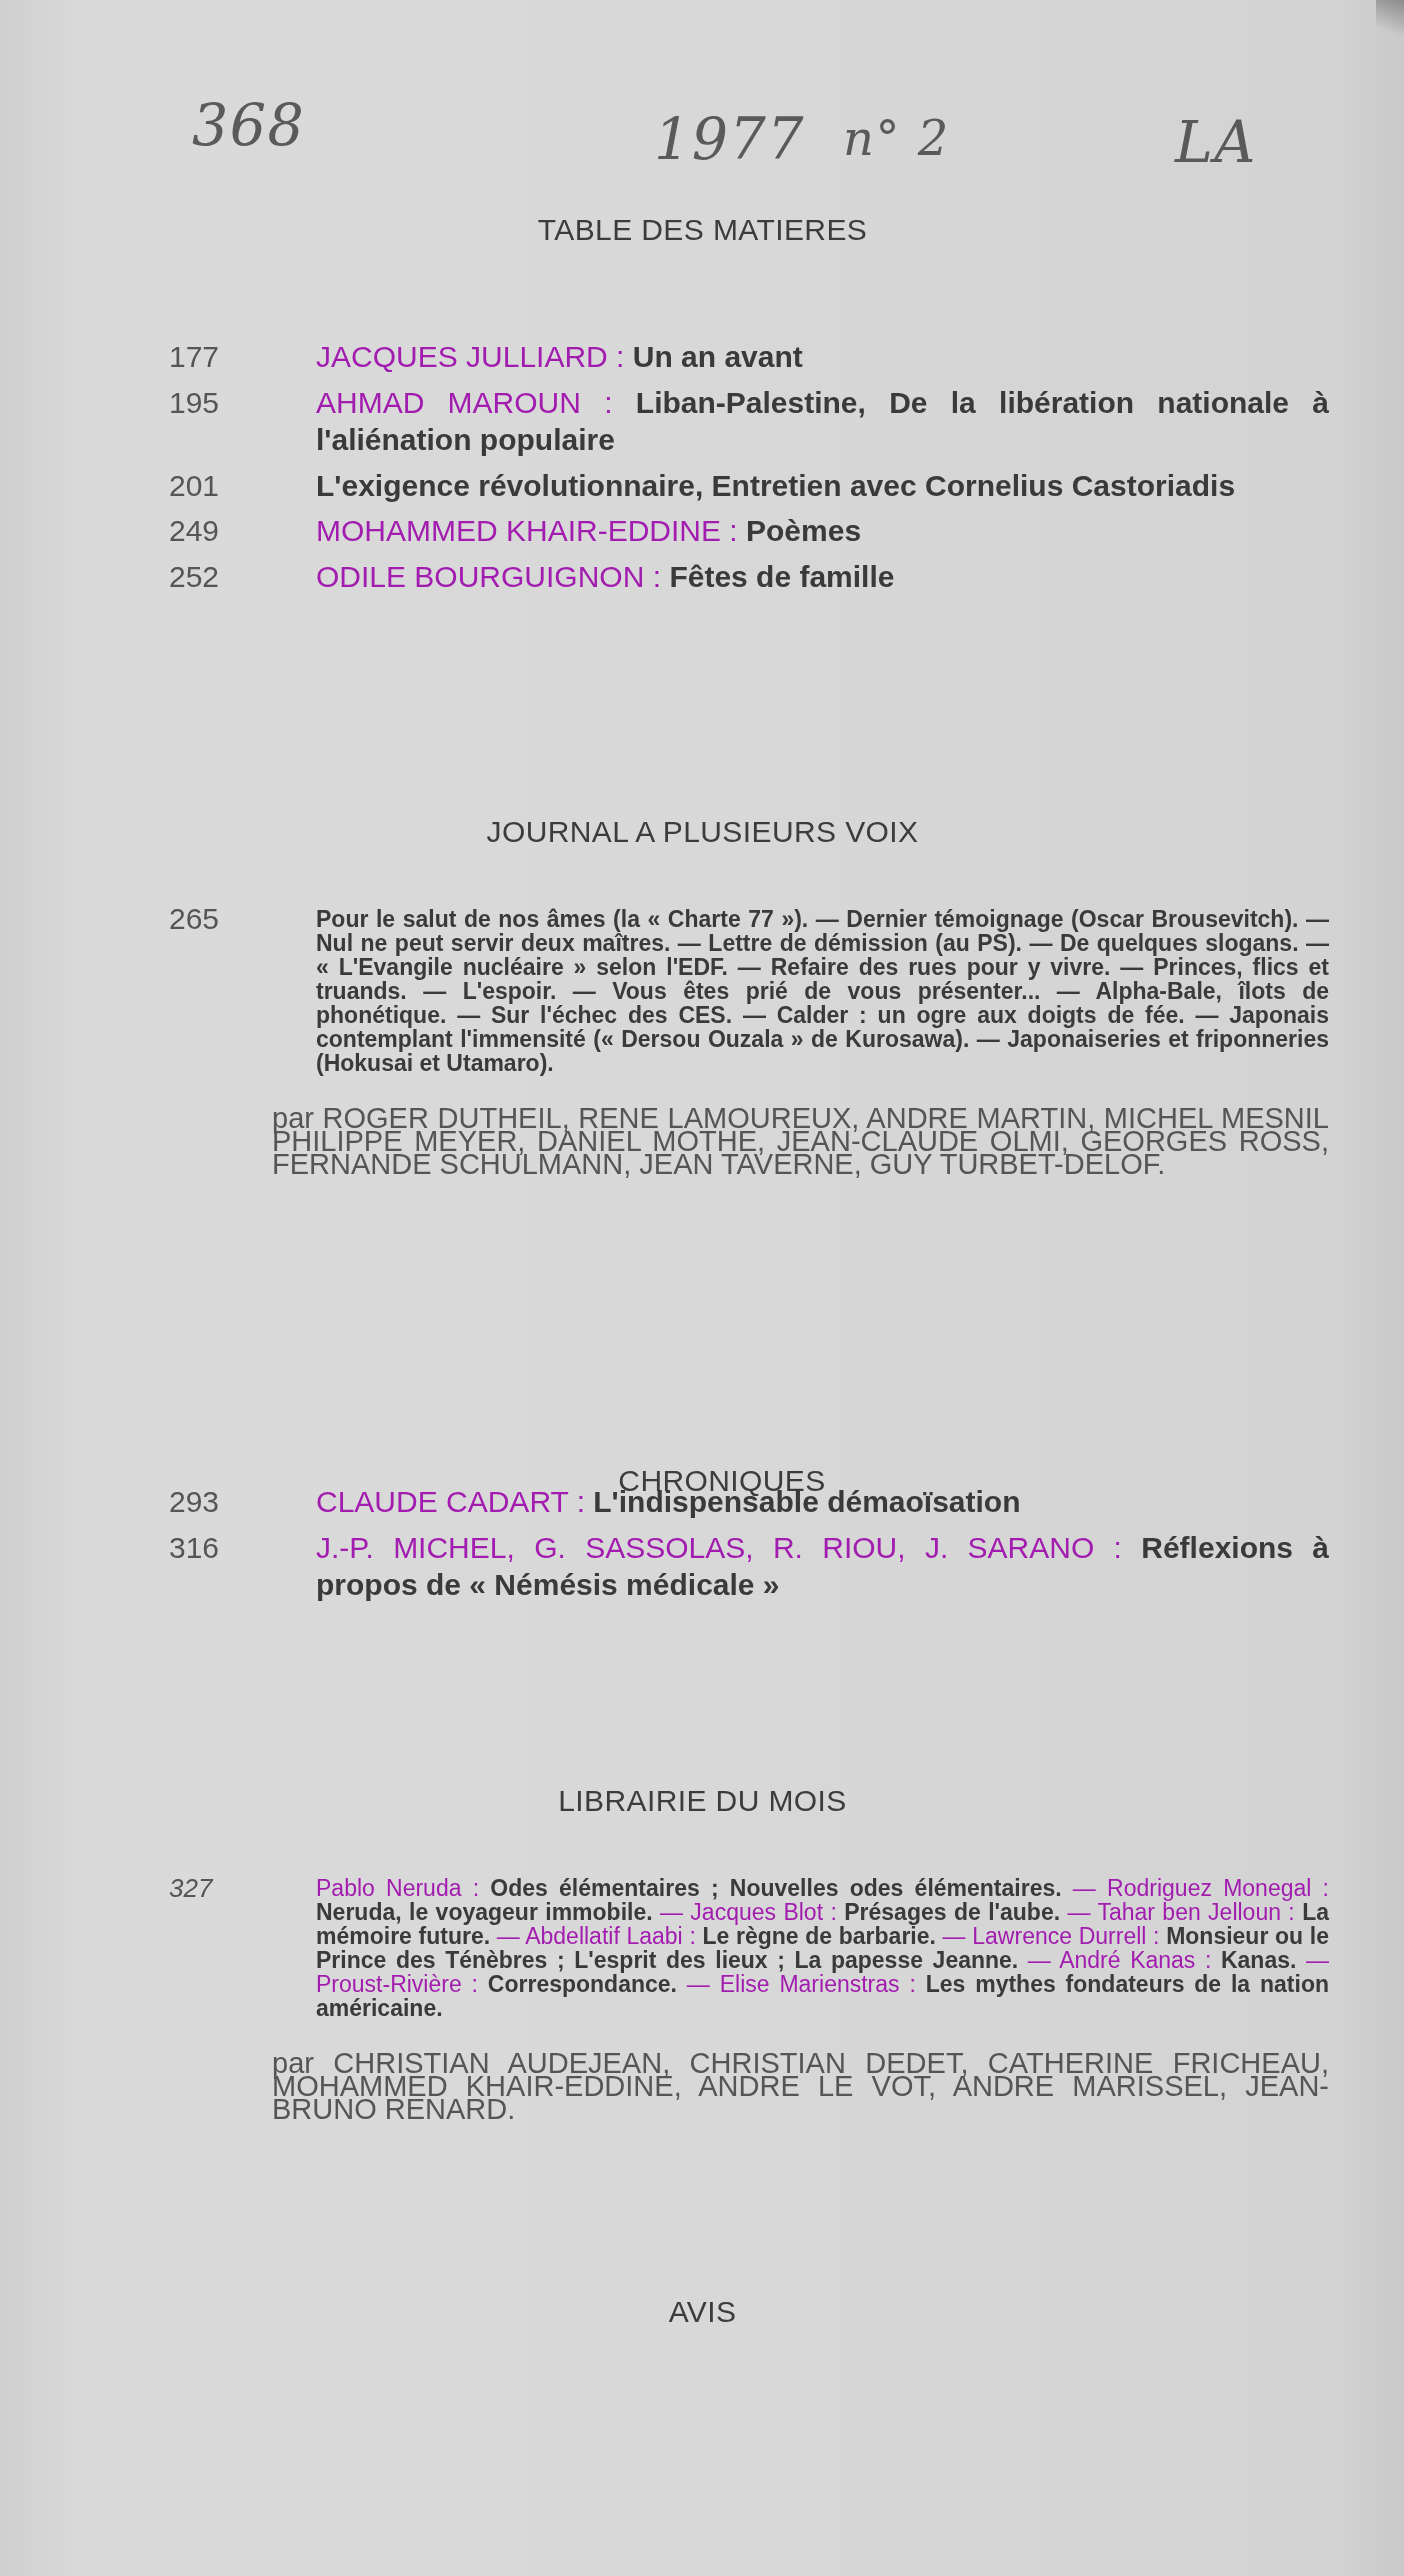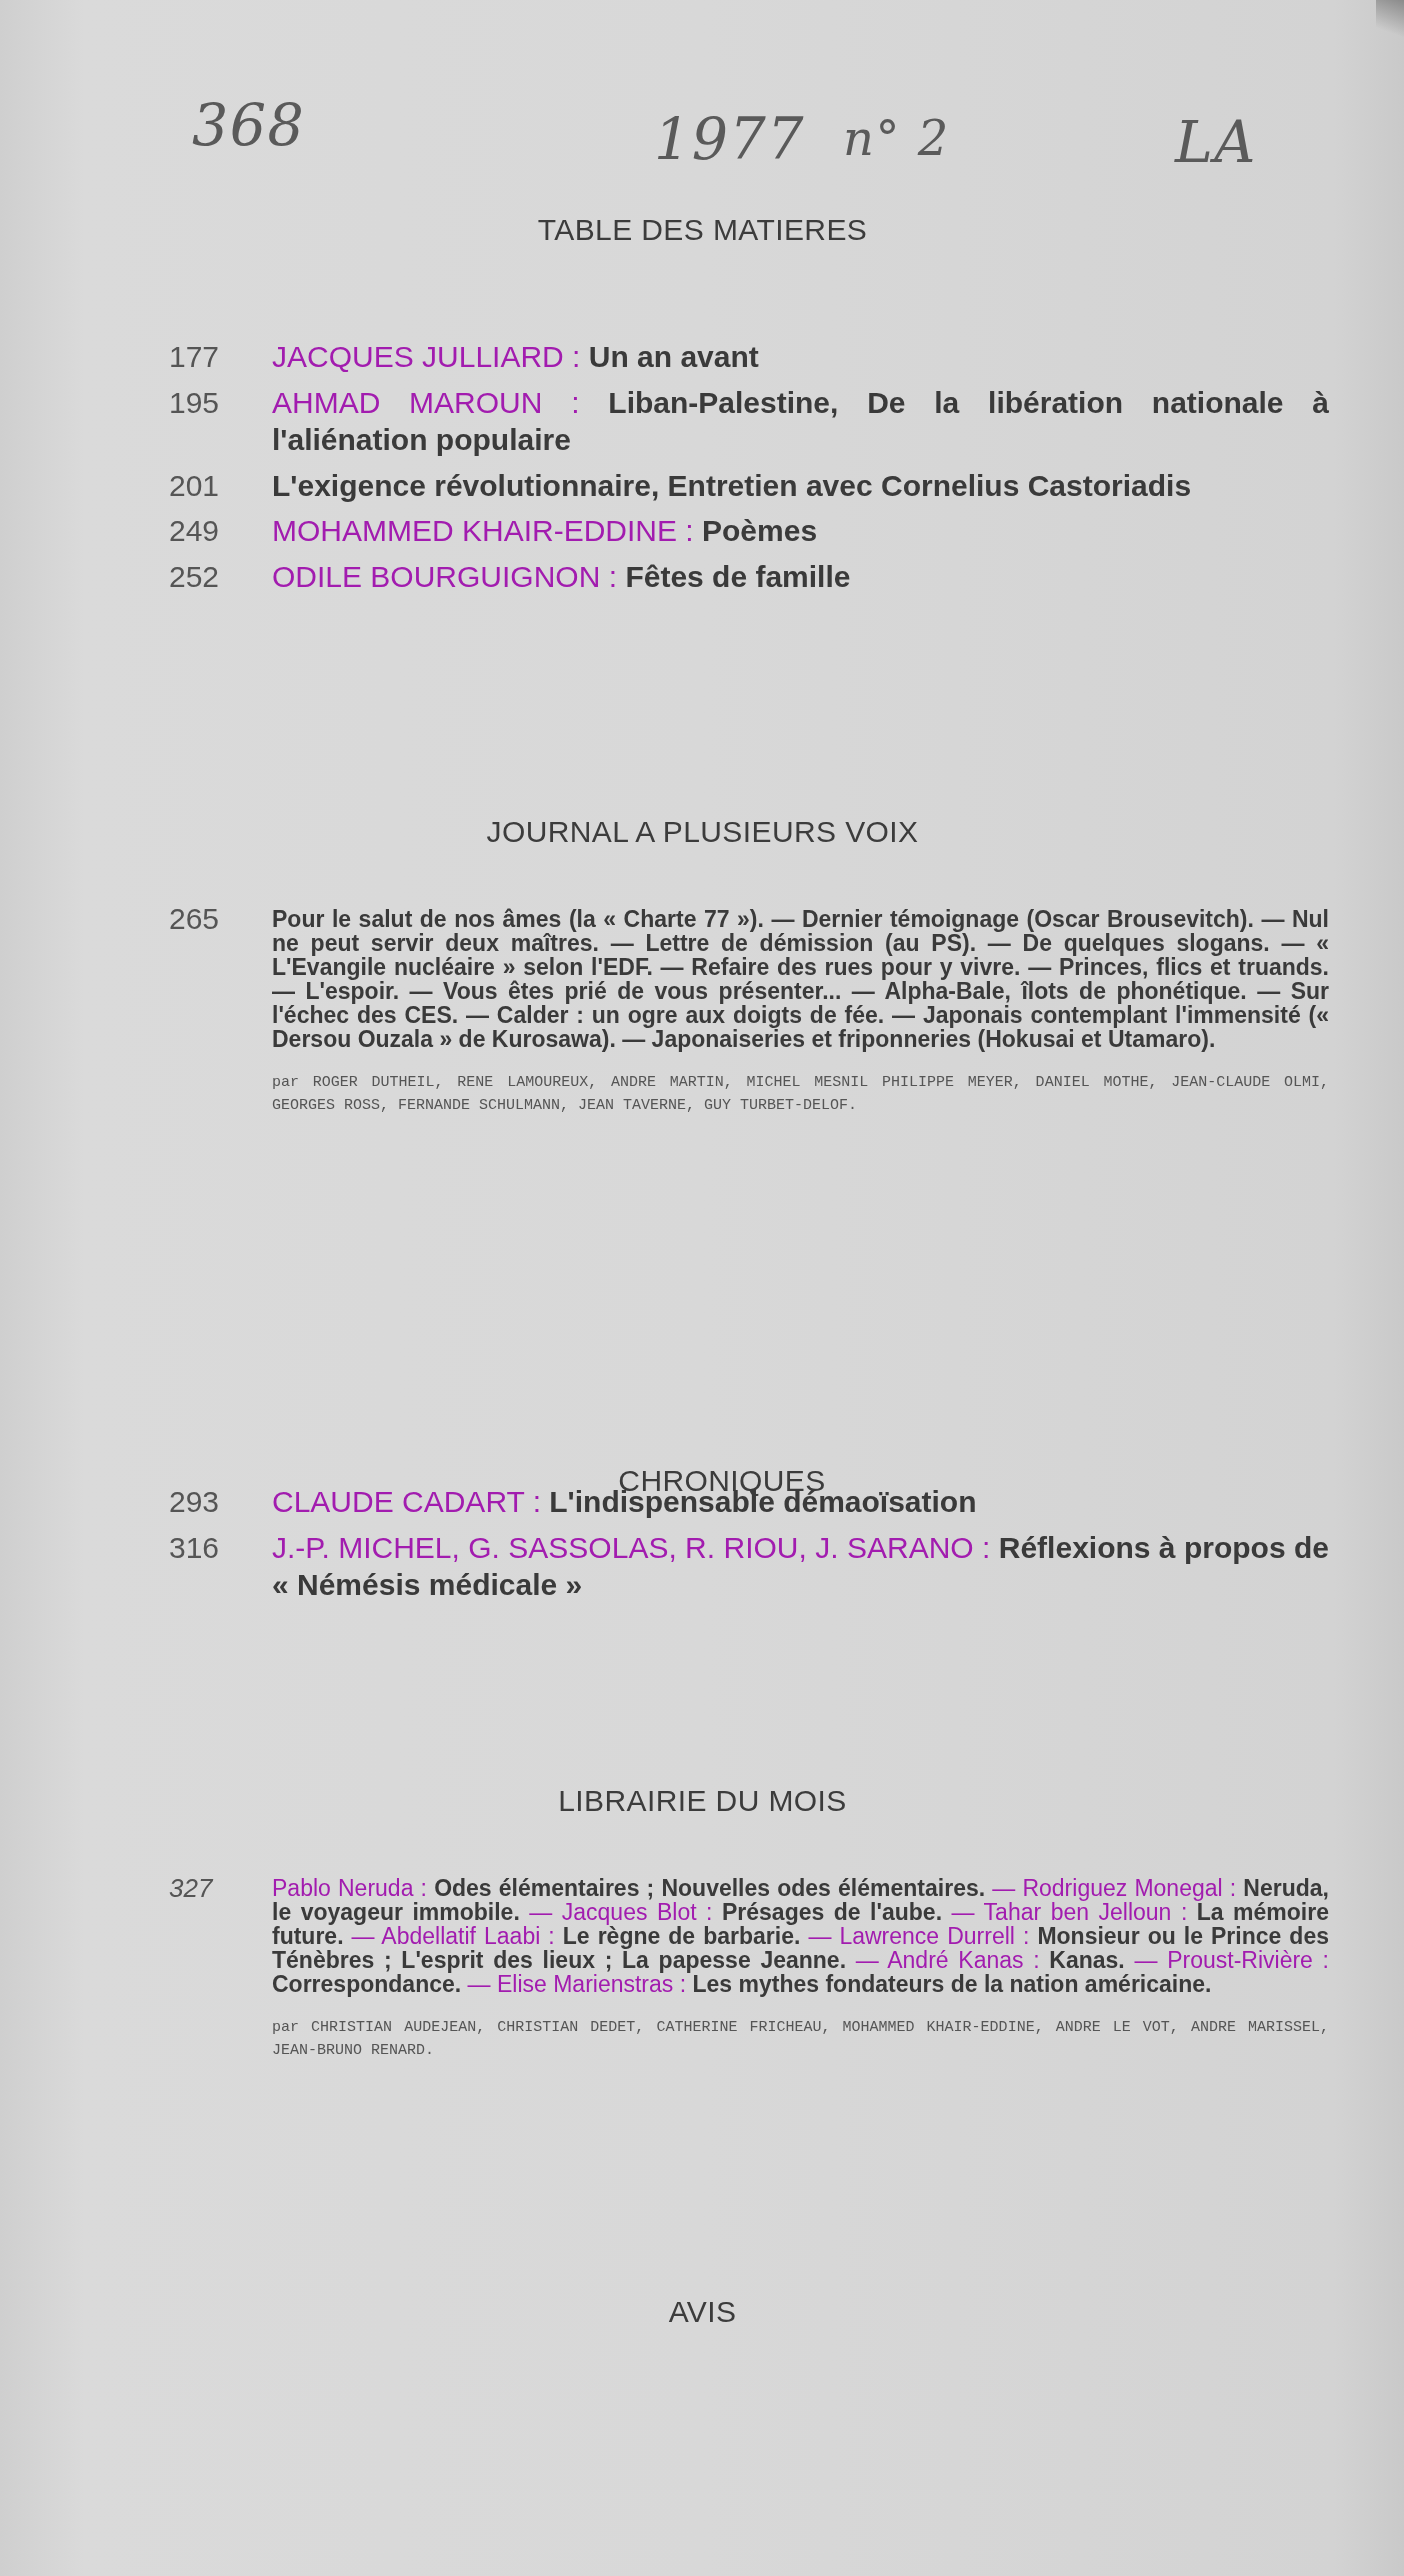--- a/index.html
+++ b/index.html
@@ -42,43 +42,43 @@
       position: absolute;
       left: 169px;
       width: 1160px;
     }
     .entry {
       display: flex;
       align-items: flex-start;
       font-size: 30px;
       line-height: 37px;
       margin-bottom: 8.8px;
+      gap: 44px;
     }
     .entry .pg {
       width: 103px;
       flex: 0 0 103px;
       color: #555;
     }
     .entry .body {
       flex: 1;
       text-align: justify;
       color: #4e4e4e;
     }
     .entry .author { font-weight: normal; color: #a21caf; }
     .entry .title { font-weight: bold; color: #3a3a3a; }
     .small .entry { font-size: 23px; line-height: 24px; }
     .small .body { text-align: justify; }
     .byline {
       margin-left: 103px;
-      font-size: 15px;
+      font-size: 29px;
       line-height: 23px;
       text-align: justify;
       color: #555;
-      margin-top: 20px;
-      font-family: Liberation Mono, monospace;
+      margin-top: 32px;
     }
   </style>
 </head>
 <body>
 
 <div class="page-edge"></div>
 
 <div class="handwriting hw-ref">368</div>
 <div class="handwriting hw-year" style="left:654px;">1977</div>
 <div class="handwriting hw-num">n° 2</div>

